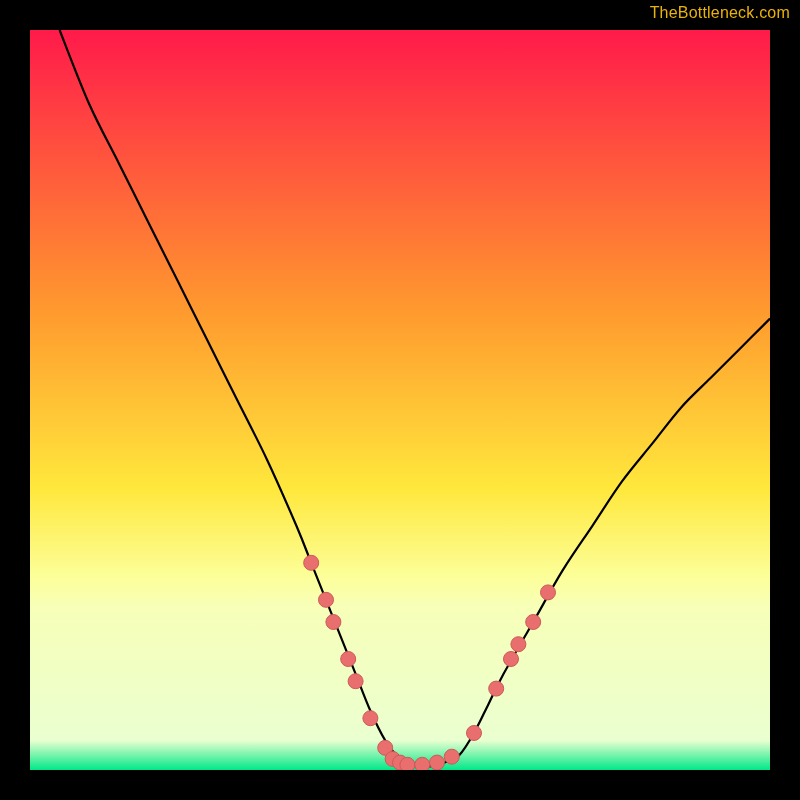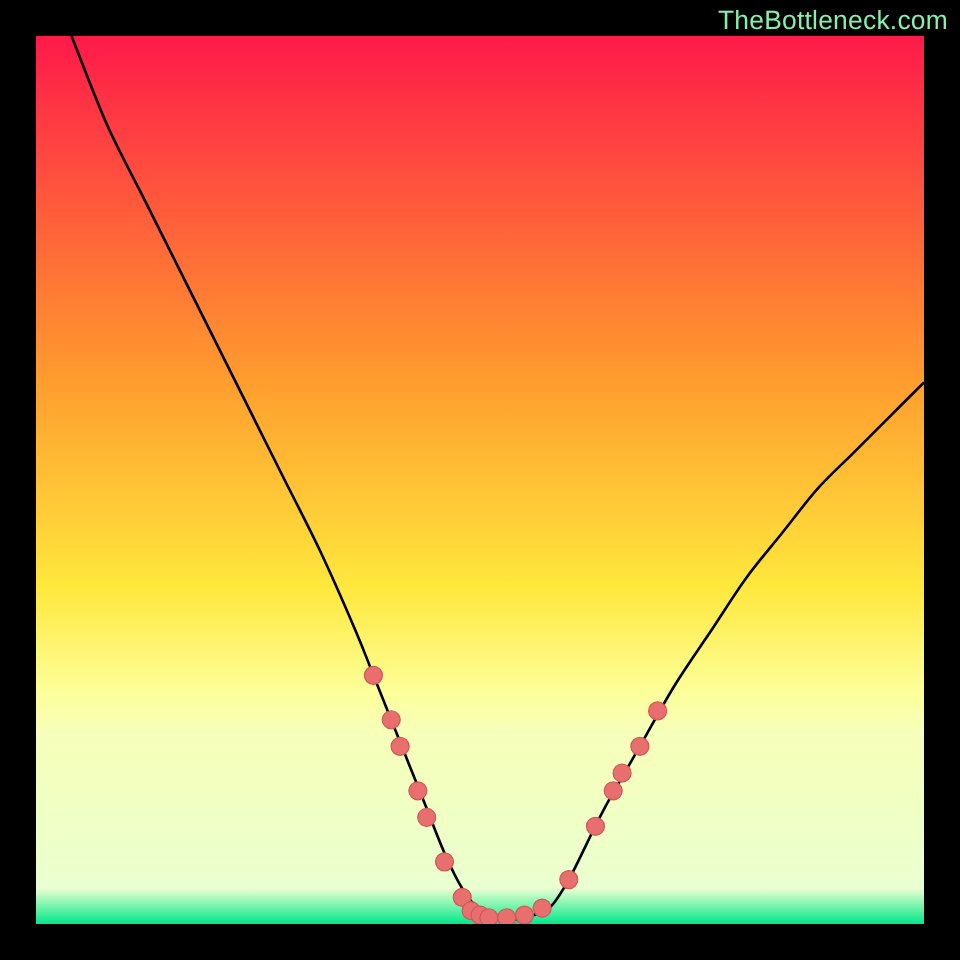--- a/index.html
+++ b/index.html
@@ -23,22 +23,22 @@
     position: absolute;
     left: 0;
     top: 0;
     width: 740px;
     height: 740px;
   }
   .watermark {
     position: absolute;
     top: 4px;
     right: 10px;
-    color: #86efac;
-    font-size: 22px;
+    color: #eab308;
+    font-size: 16px;
     font-weight: 500;
     letter-spacing: 0.2px;
     user-select: none;
   }
   svg { display: block; }
 </style>
 </head>
 <body>
 
 <div class="watermark">TheBottleneck.com</div>

